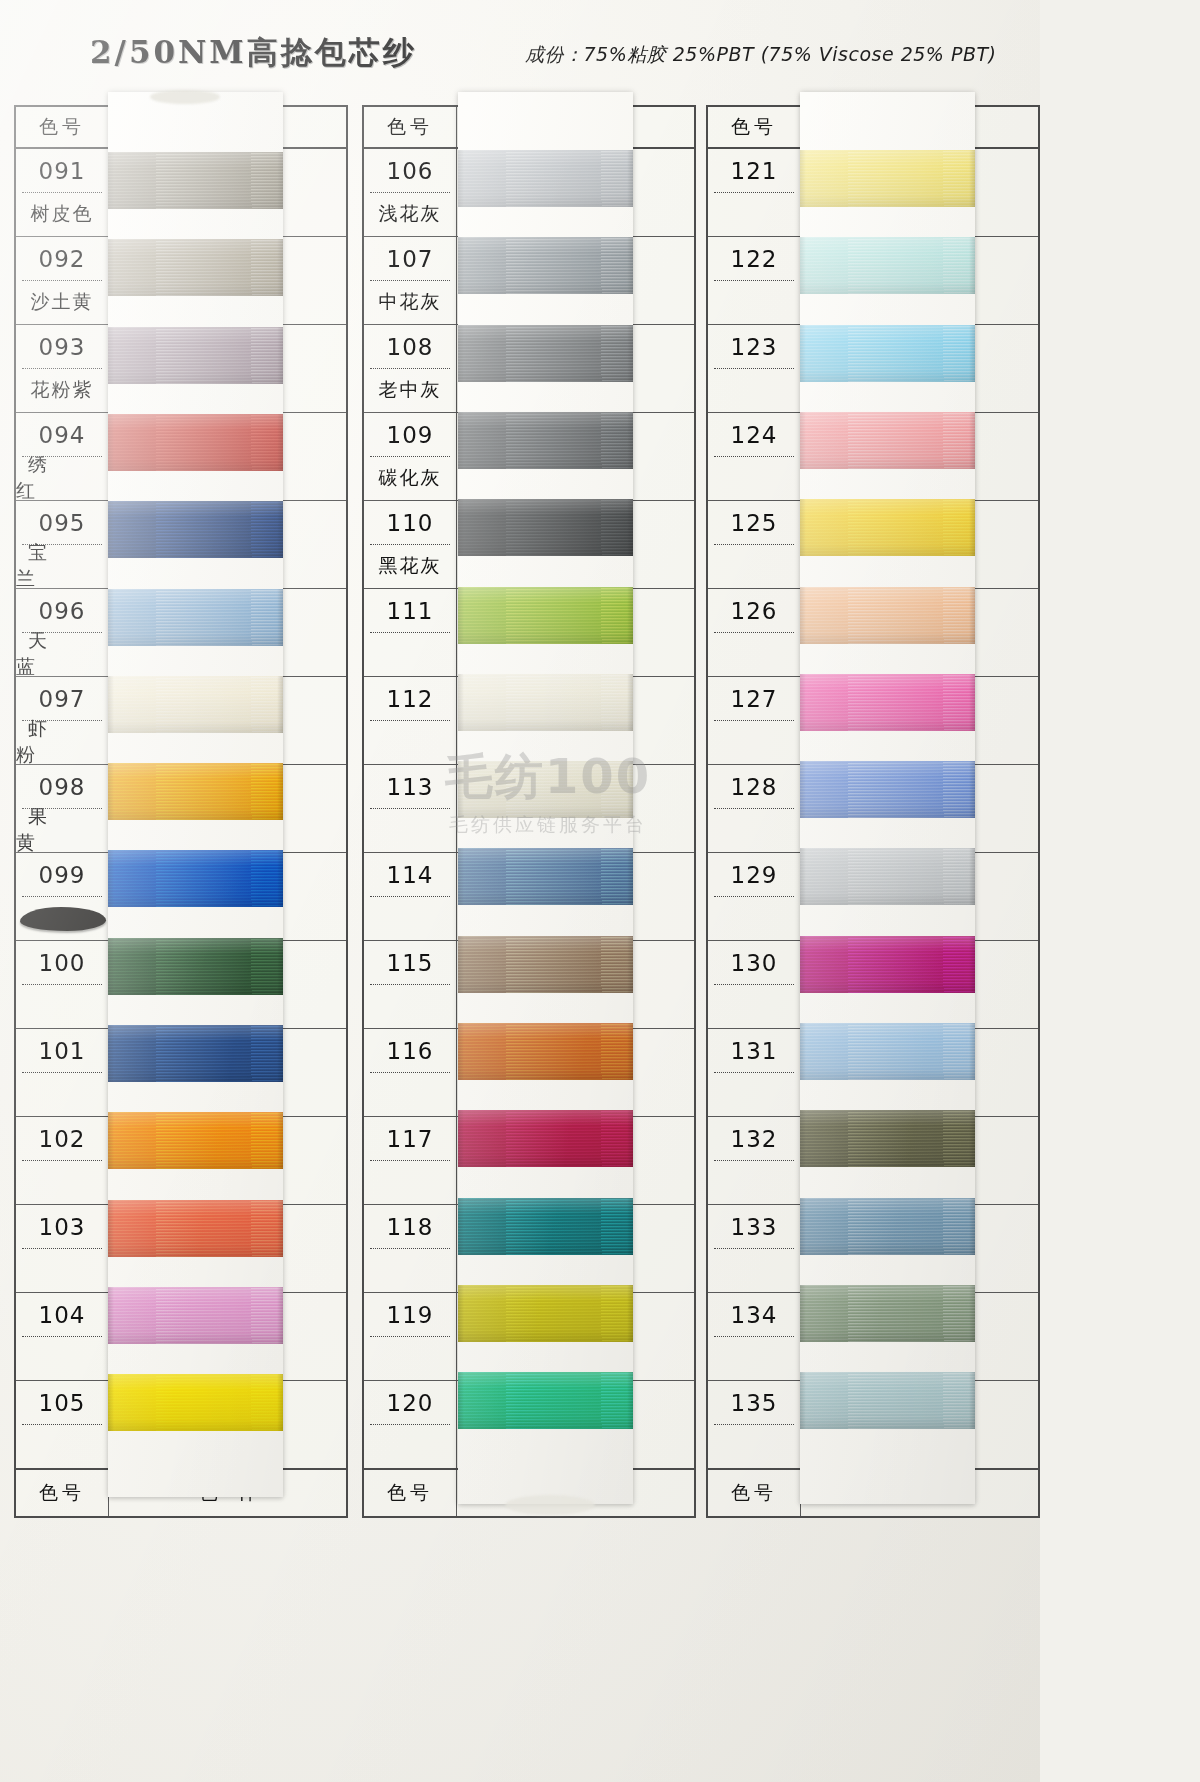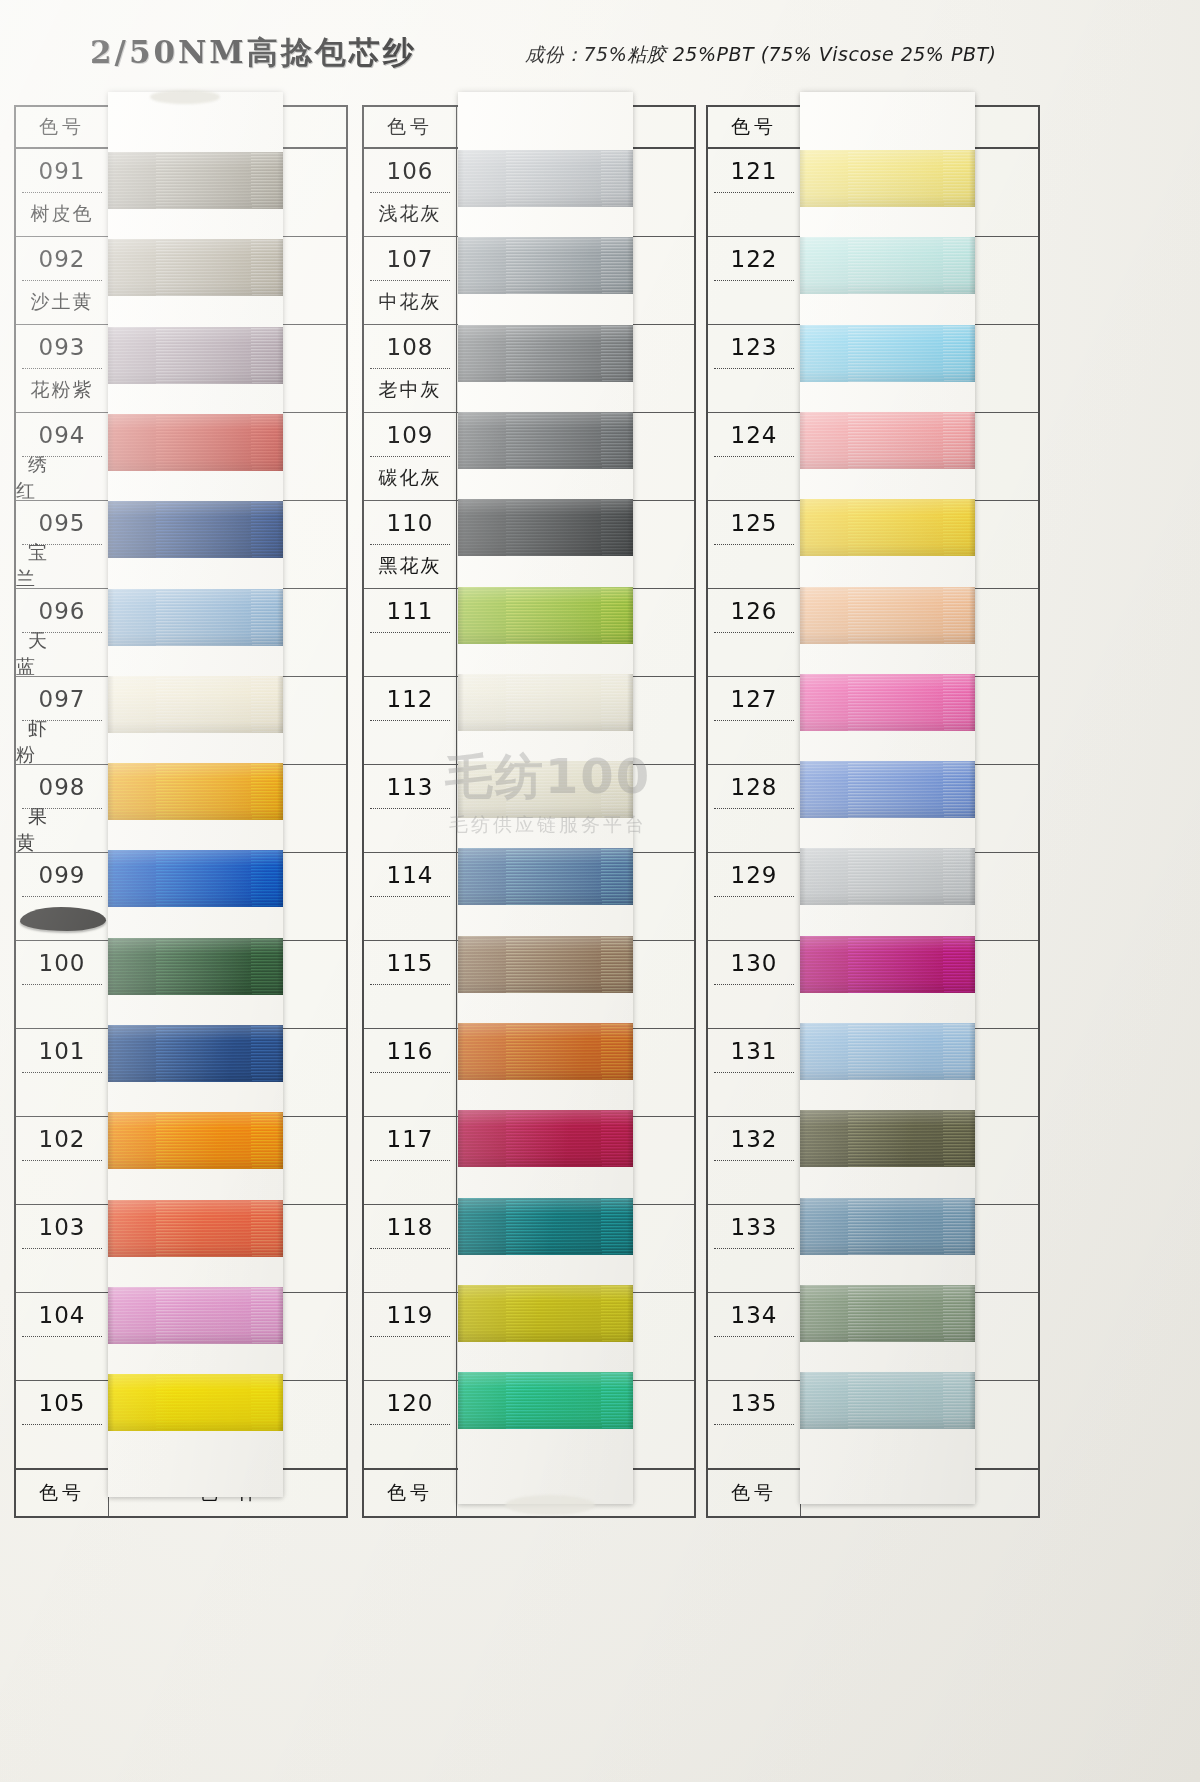--- a/index.html
+++ b/index.html
@@ -4,21 +4,21 @@
 <style>
   html,body{margin:0;padding:0;}
   body{
     width:1200px;height:1782px;
     background:#f2f1ec;
     font-family:"DejaVu Sans","Liberation Sans",sans-serif;
     position:relative;overflow:hidden;
   }
   
   #sheet{
-    position:absolute;left:0;top:0;width:1200px;height:1782px;
+    position:absolute;left:0;top:0;width:1040px;height:1782px;
     background:
       radial-gradient(ellipse at 30% 20%, #fbfaf6 0%, #f4f3ee 55%, #eceae3 100%);
   }
   #sheet:after{
     content:"";position:absolute;inset:0;
     background:linear-gradient(115deg, rgba(255,255,255,.55) 0%, rgba(255,255,255,0) 35%, rgba(0,0,0,.035) 100%);
     pointer-events:none;
   }
   
   #header{position:absolute;left:0;top:30px;width:1200px;height:62px;}

